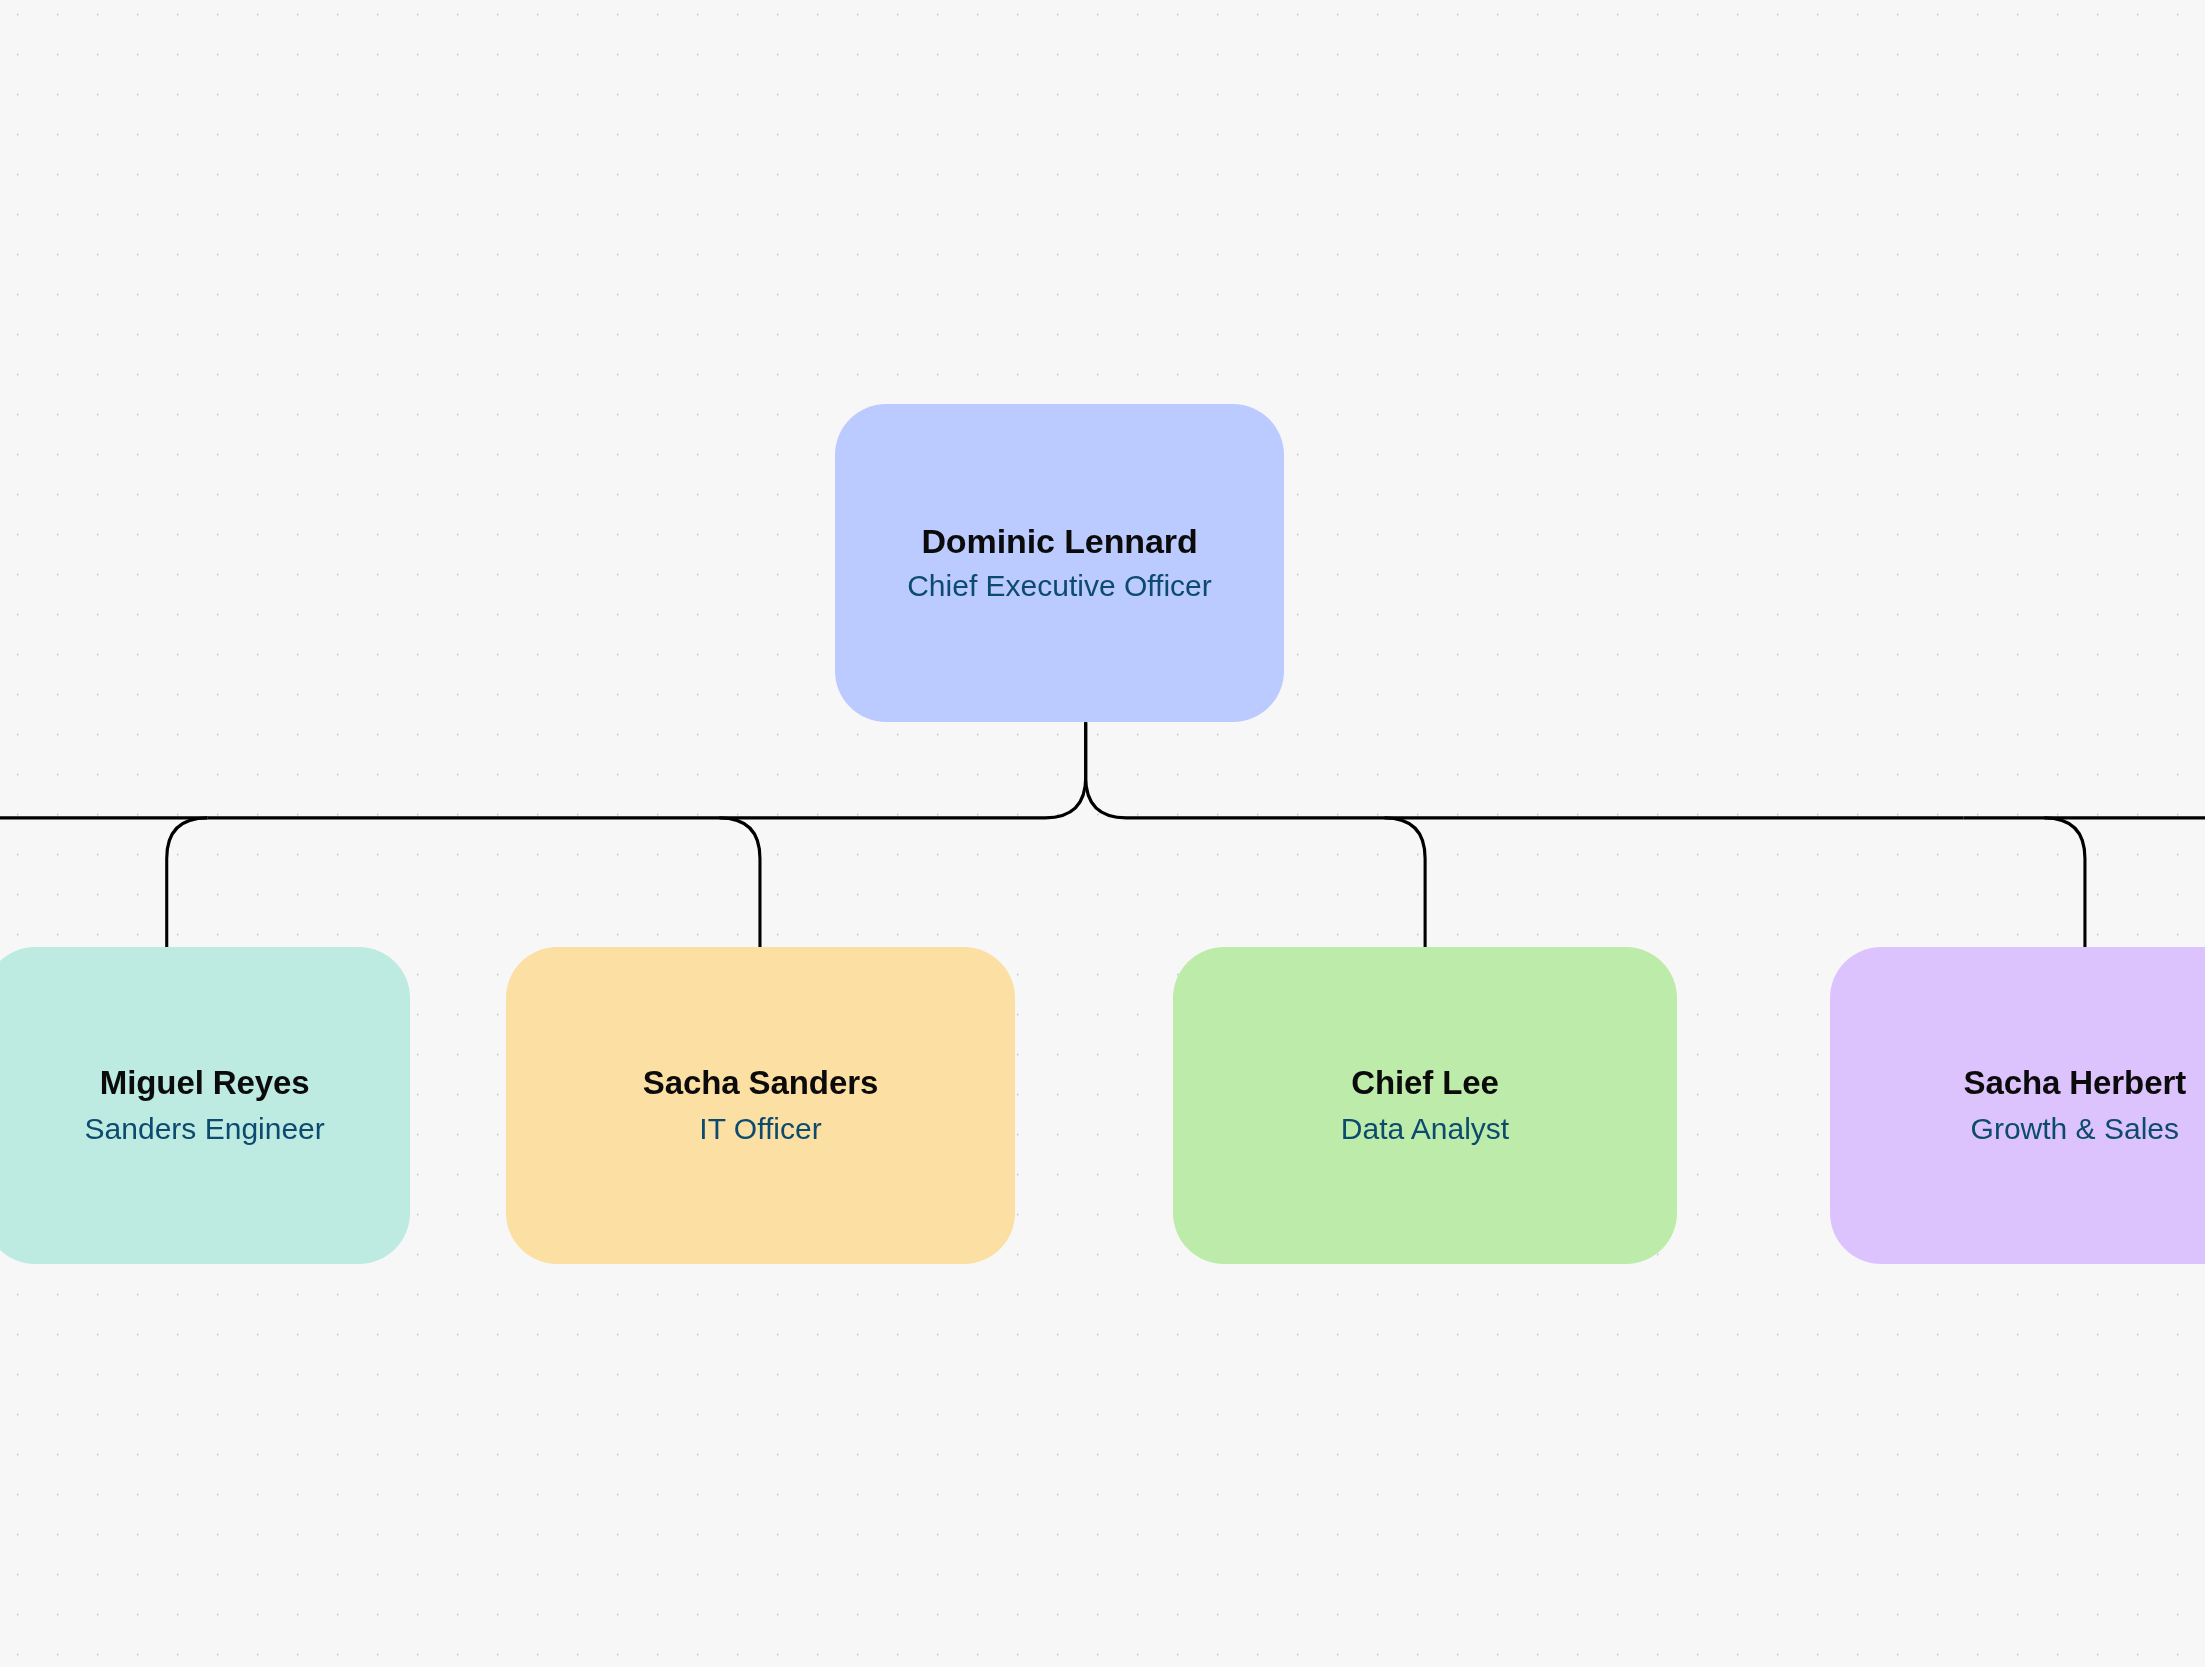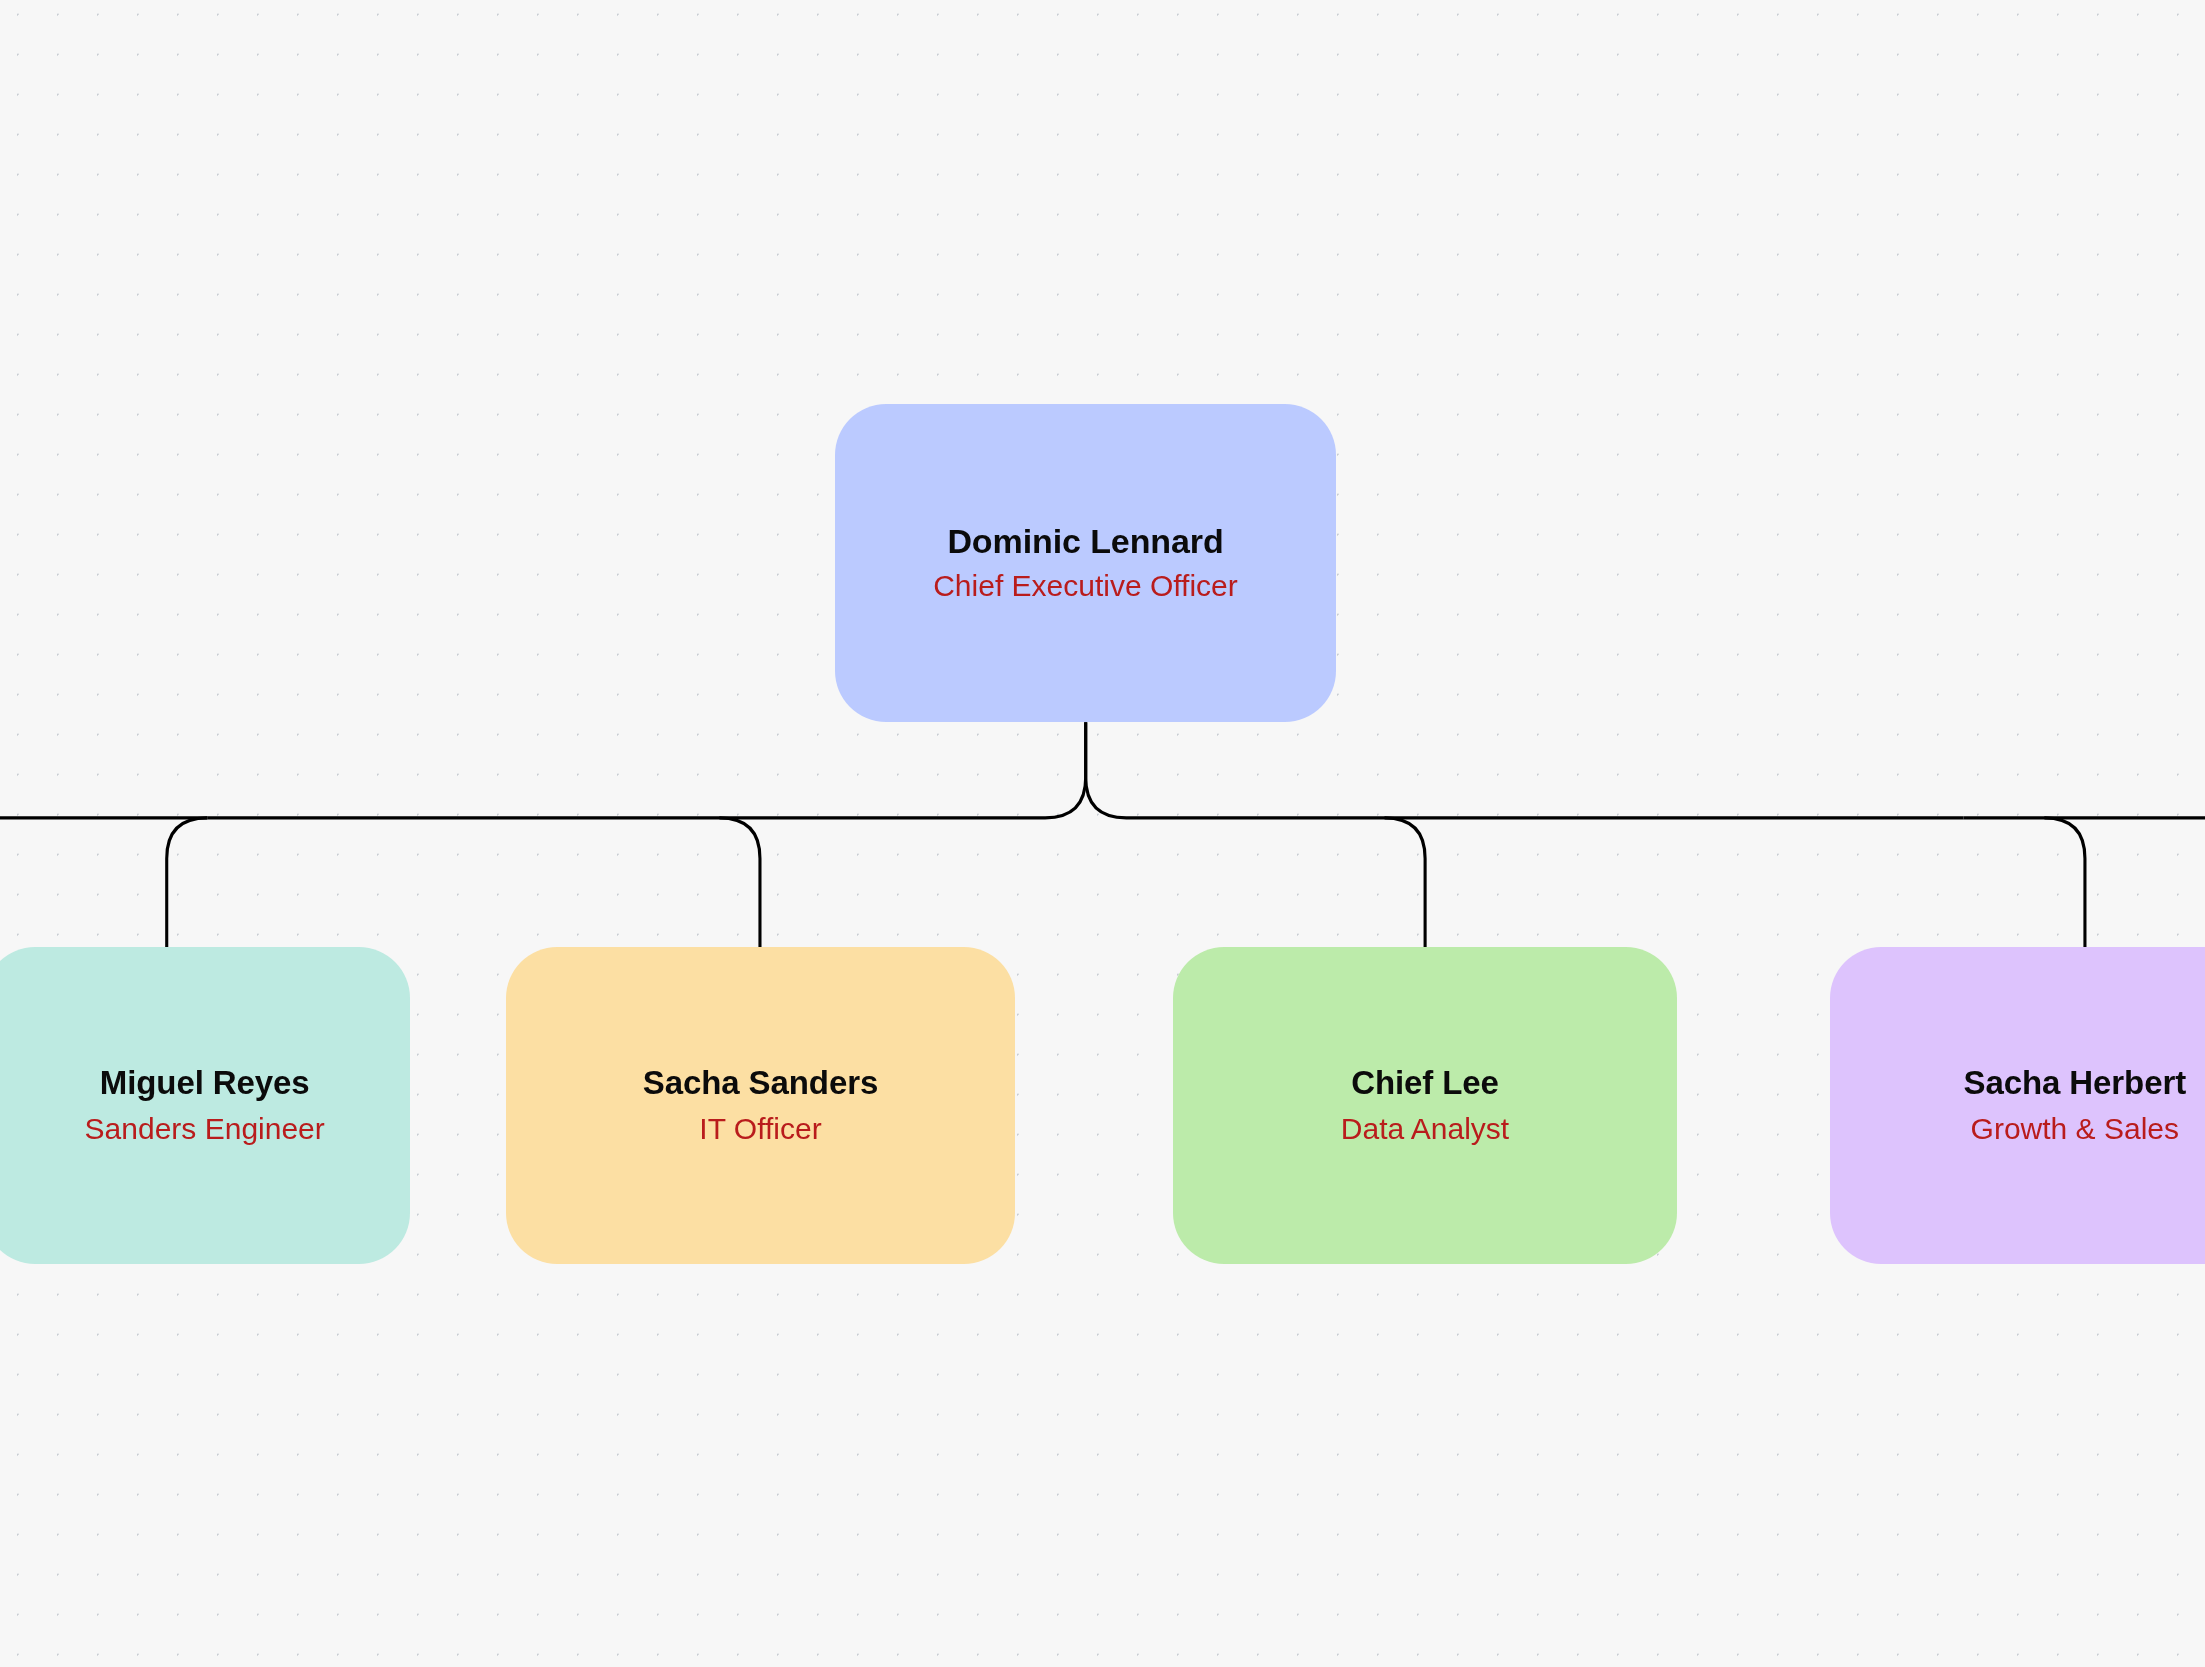--- a/index.html
+++ b/index.html
@@ -53,32 +53,32 @@
     font-weight: 700;
     color: #0b0b0b;
     line-height: 1.12;
     letter-spacing: -0.1px;
     white-space: nowrap;
   }
 
   .node .role {
     font-size: 30px;
     font-weight: 400;
-    color: #b91c1c;
+    color: #0c4a6e;
     line-height: 1.15;
     margin-top: 9.7px;
     white-space: nowrap;
     font-stretch: condensed;
   }
 
   
   #node-root {
     left: 835px;
     top: 404px;
-    width: 501px;
+    width: 449px;
     height: 318px;
   }
   #node-root .name { font-size: 34px; }
   #node-root .role { font-size: 30px; margin-top: 8.8px; }
 
   
   .child {
     top: 947px;
     height: 317px;
   }

